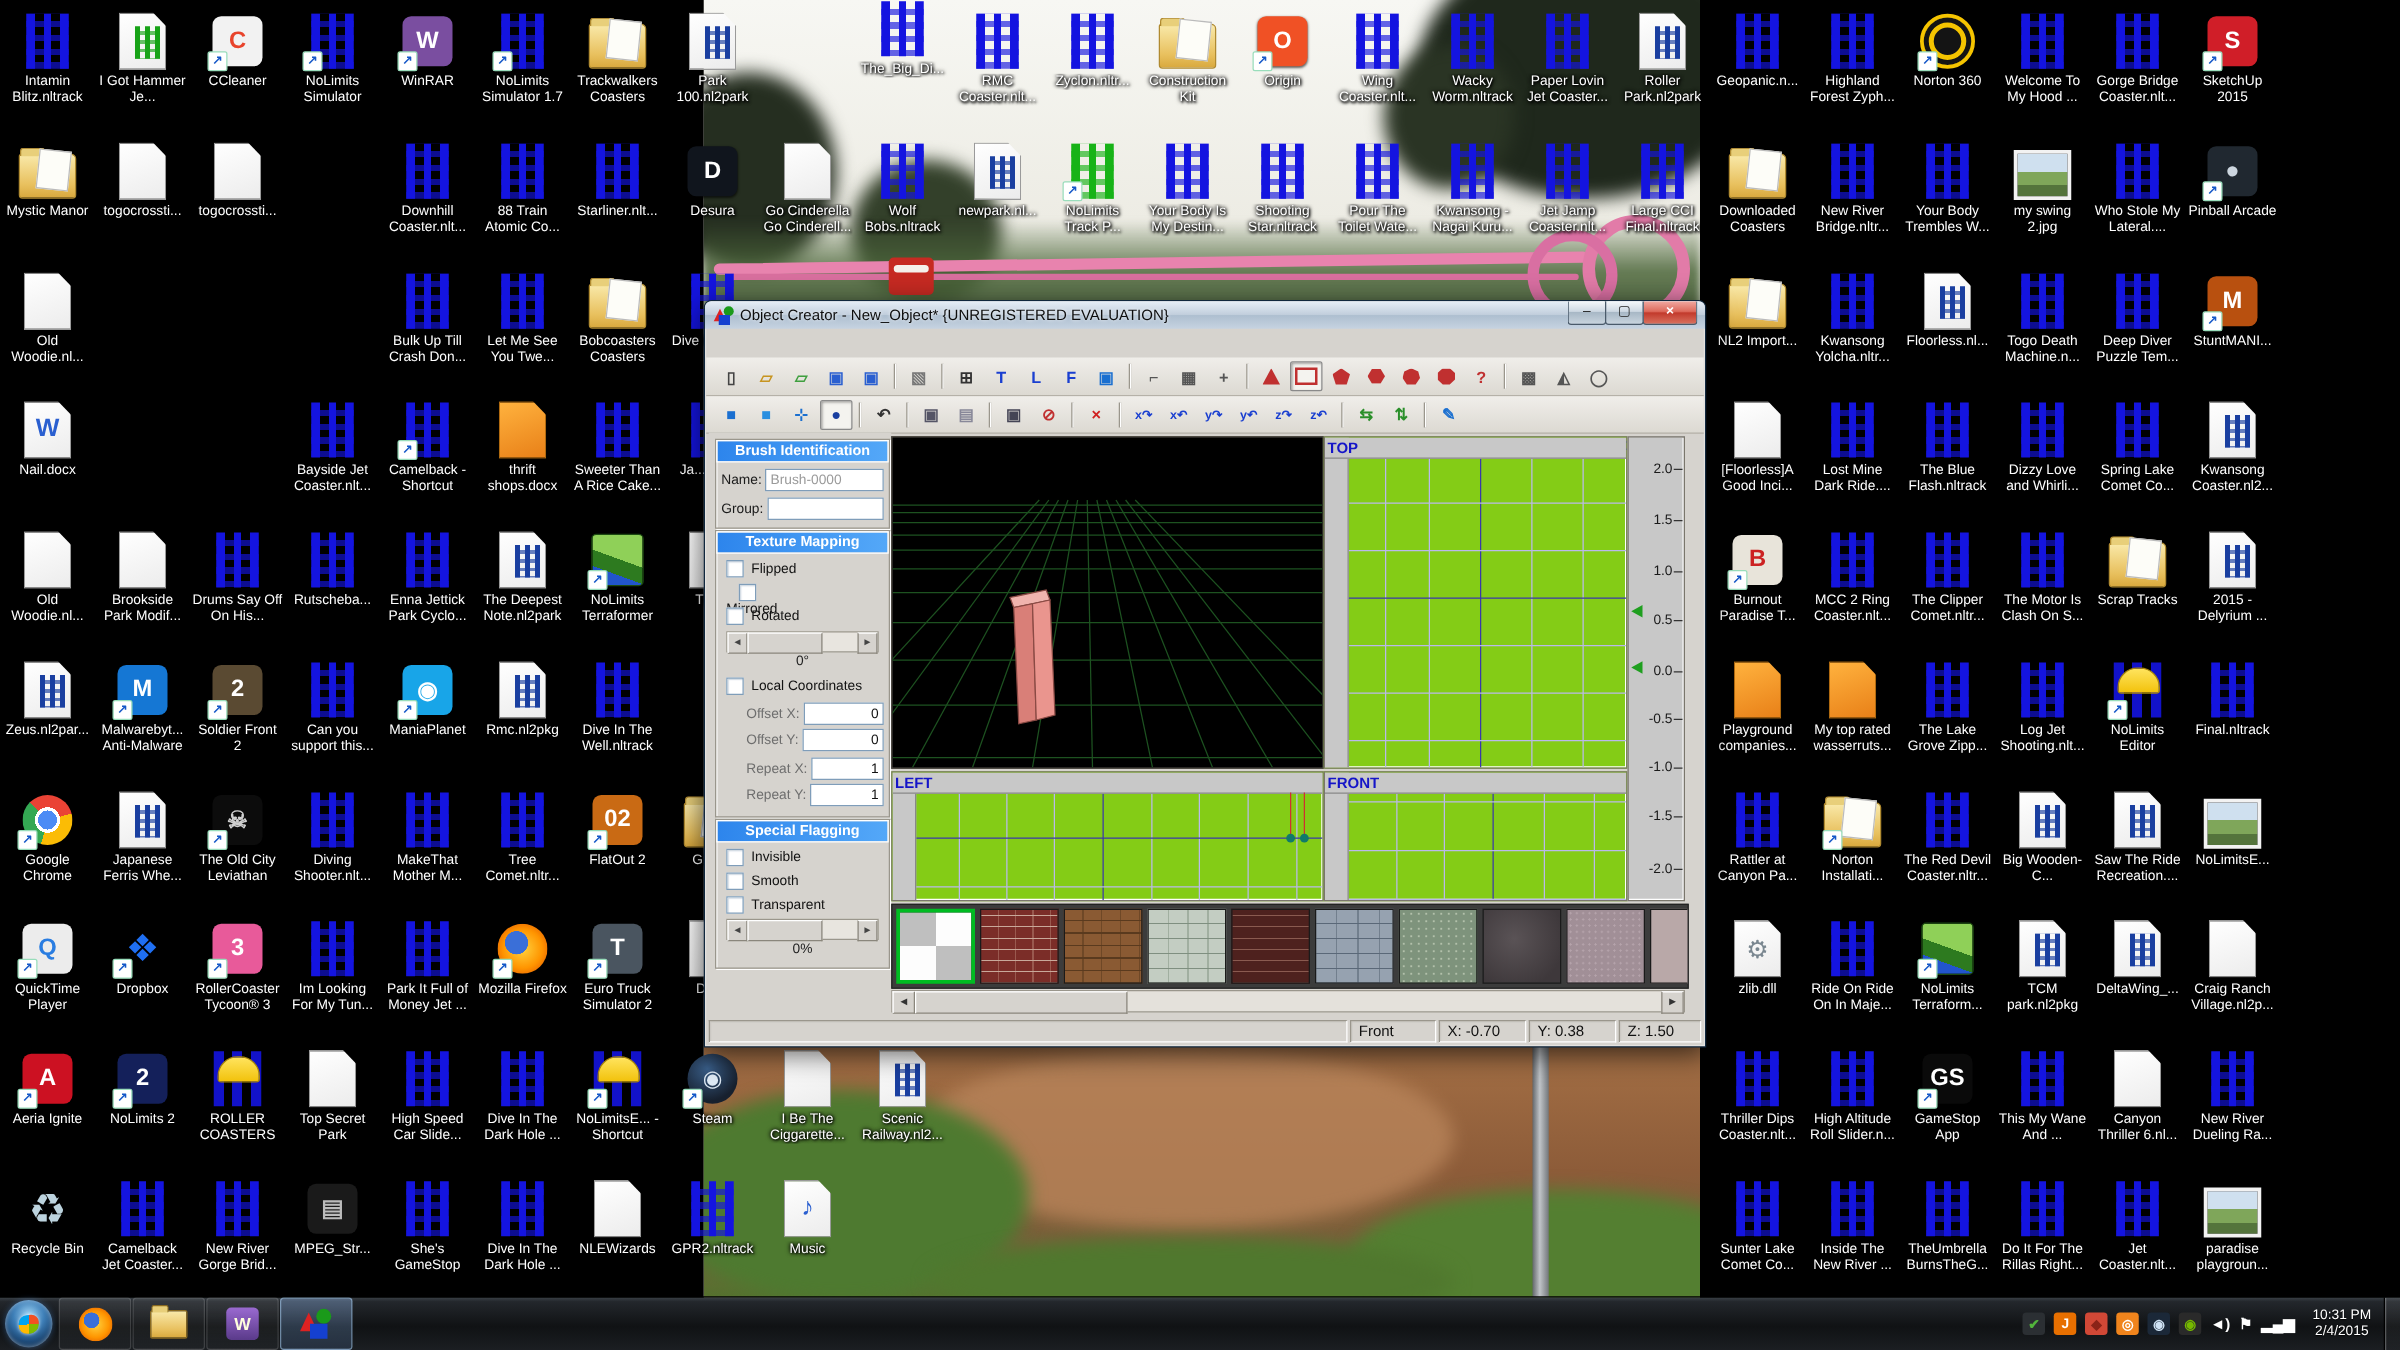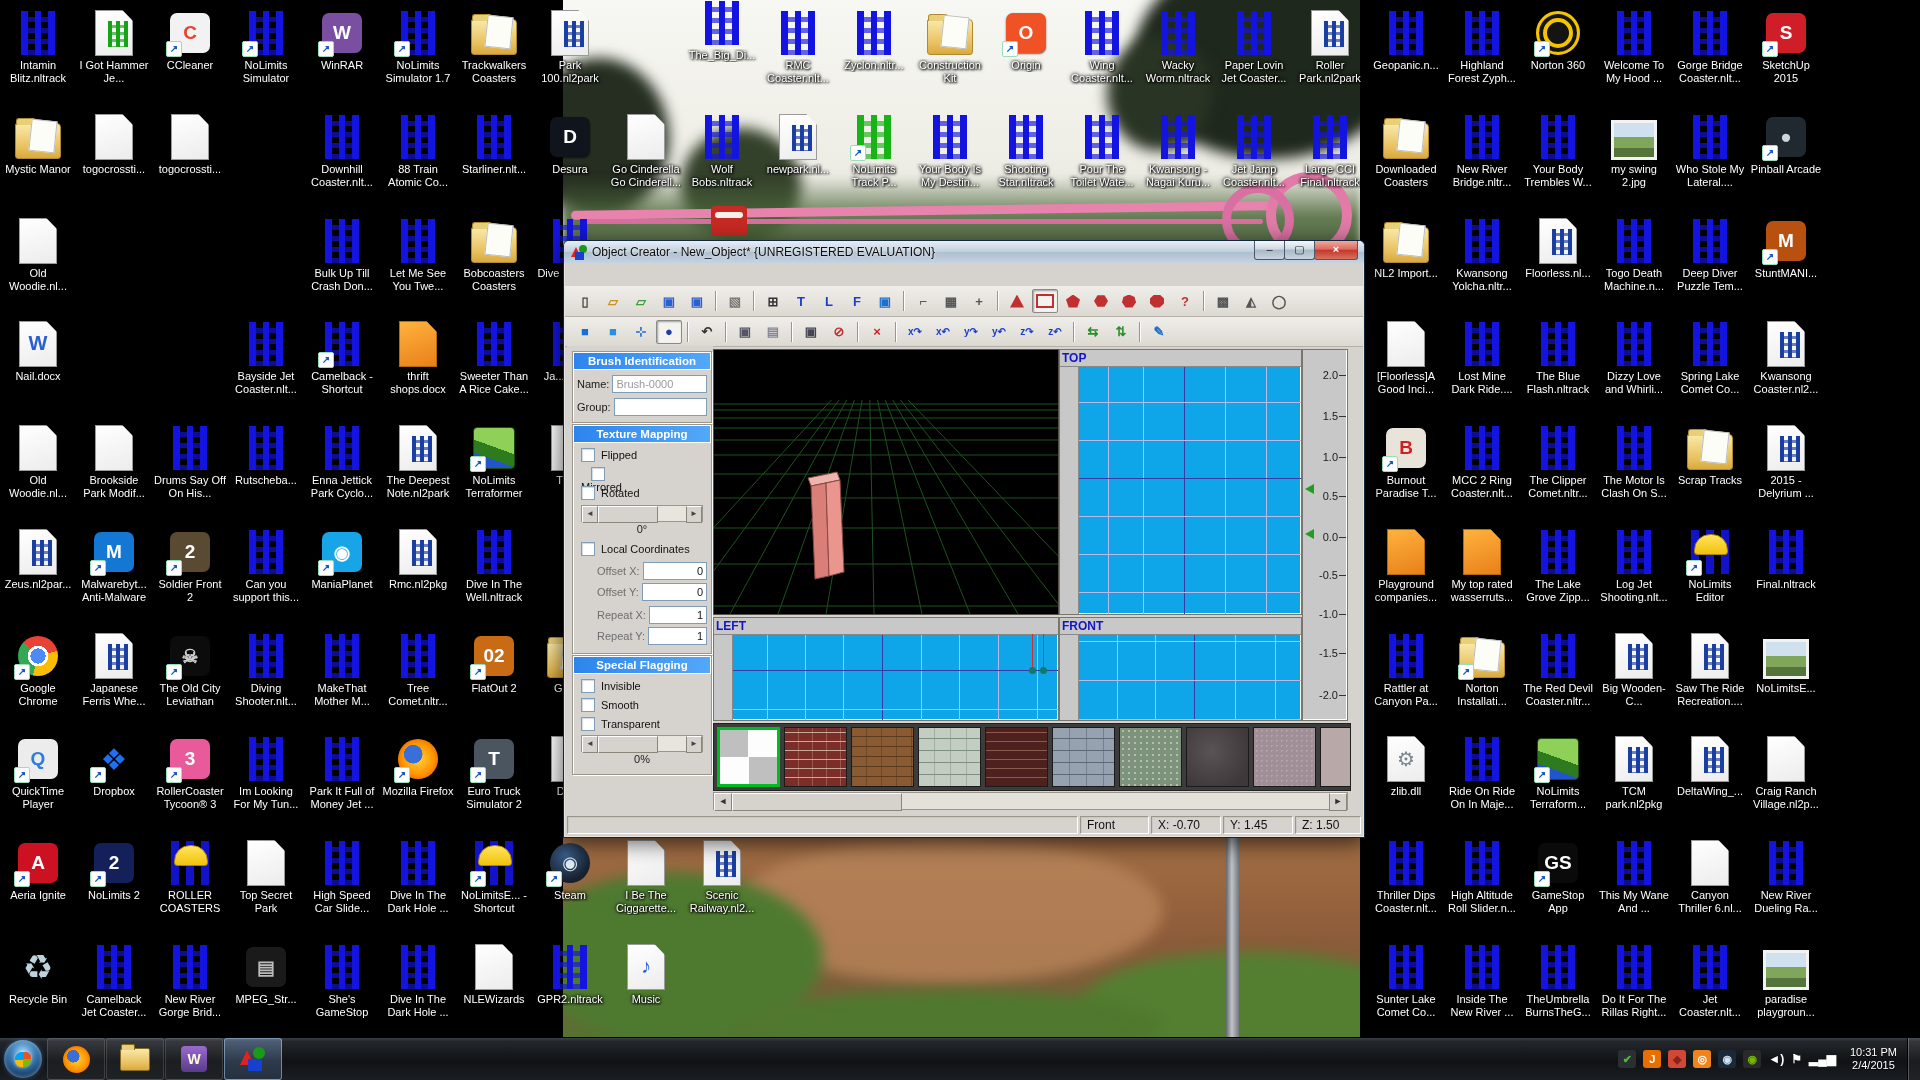--- a/index.html
+++ b/index.html
@@ -99,21 +99,21 @@
   .tinput.num{text-align:right;}
   .cbrow{position:absolute;left:8px;display:flex;align-items:center;font-size:11px;color:#111;}
   .cb{width:12px;height:12px;border:1px solid #7f9db9;background:#fff;margin-right:6px;box-shadow:inset 1px 1px 1px #cfd8e2;}
   .mini-scroll{position:absolute;left:8px;right:8px;height:15px;border:1px solid #9a968c;background:#e8e5df;display:flex;}
   .ms-arrow{width:14px;height:100%;background:#d6d3ce;border:1px solid #fff;border-right-color:#8a867c;border-bottom-color:#8a867c;
       font-size:8px;line-height:13px;text-align:center;color:#444;}
   .ms-arrow.r{margin-left:auto;border-left:1px solid #8a867c;}
   .ms-thumb{width:58px;height:100%;background:#d6d3ce;border:1px solid #fff;border-right-color:#8a867c;border-bottom-color:#8a867c;}
   .slbl{position:absolute;width:100%;text-align:center;font-size:11px;color:#222;}
   
-  .vp{position:absolute;background:#0ea5e9;border:1px solid #7a766c;box-shadow:inset -1px -1px 0 #fff;overflow:hidden;}
+  .vp{position:absolute;background:#84cc16;border:1px solid #7a766c;box-shadow:inset -1px -1px 0 #fff;overflow:hidden;}
   .vname{position:absolute;left:2px;top:1px;color:#1515c8;font-weight:bold;font-size:12px;z-index:4;}
   .hruler{position:absolute;left:0;top:0;right:0;height:16px;background:#c8c8c8;border-bottom:1px solid #888;z-index:3;}
   .vruler{position:absolute;left:0;top:0;bottom:0;width:18px;background:#c8c8c8;border-right:1px solid #888;z-index:2;}
   .htick{position:absolute;top:1px;transform:translateX(-50%);font-size:11px;font-weight:bold;color:#2222cc;}
   .vtick{position:absolute;left:0;width:17px;text-align:left;font-size:11px;font-weight:bold;color:#2222cc;transform:translateY(-6px);}
   .gv{position:absolute;top:16px;bottom:0;width:1px;background:#b9b9ea;}
   .gh{position:absolute;left:18px;right:0;height:1px;background:#b9b9ea;}
   .gv.axis,.gh.axis{background:#3a3aa8;}
   .redline{position:absolute;width:1px;background:#d03030;z-index:3;}
   .tealdot{position:absolute;width:7px;height:7px;border-radius:50%;background:#117a6a;z-index:4;transform:translate(-3px,-3px);}
@@ -1503,21 +1503,21 @@
     <div class="hscroll" style="left:149px;top:551px;width:633px;">
       <span class="hs-btn">◄</span>
       <span class="hs-thumb"></span>
       <span class="hs-btn r">►</span>
     </div>
 
     <div class="statusbar">
       <span class="scell fill"></span>
       <span class="scell" style="width:55px;">Front</span>
       <span class="scell" style="width:56px;">X: -0.70</span>
-      <span class="scell" style="width:56px;">Y: 1.45</span>
+      <span class="scell" style="width:56px;">Y: 0.38</span>
       <span class="scell" style="width:52px;">Z: 1.50</span>
     </div>
   </div>
 
   <div id="taskbar">
     <div id="start-orb"></div>
     <div id="tb-apps" style="display:flex;">
         <div class="tb-app">
           <span class="tb-ff"></span>
         </div>

